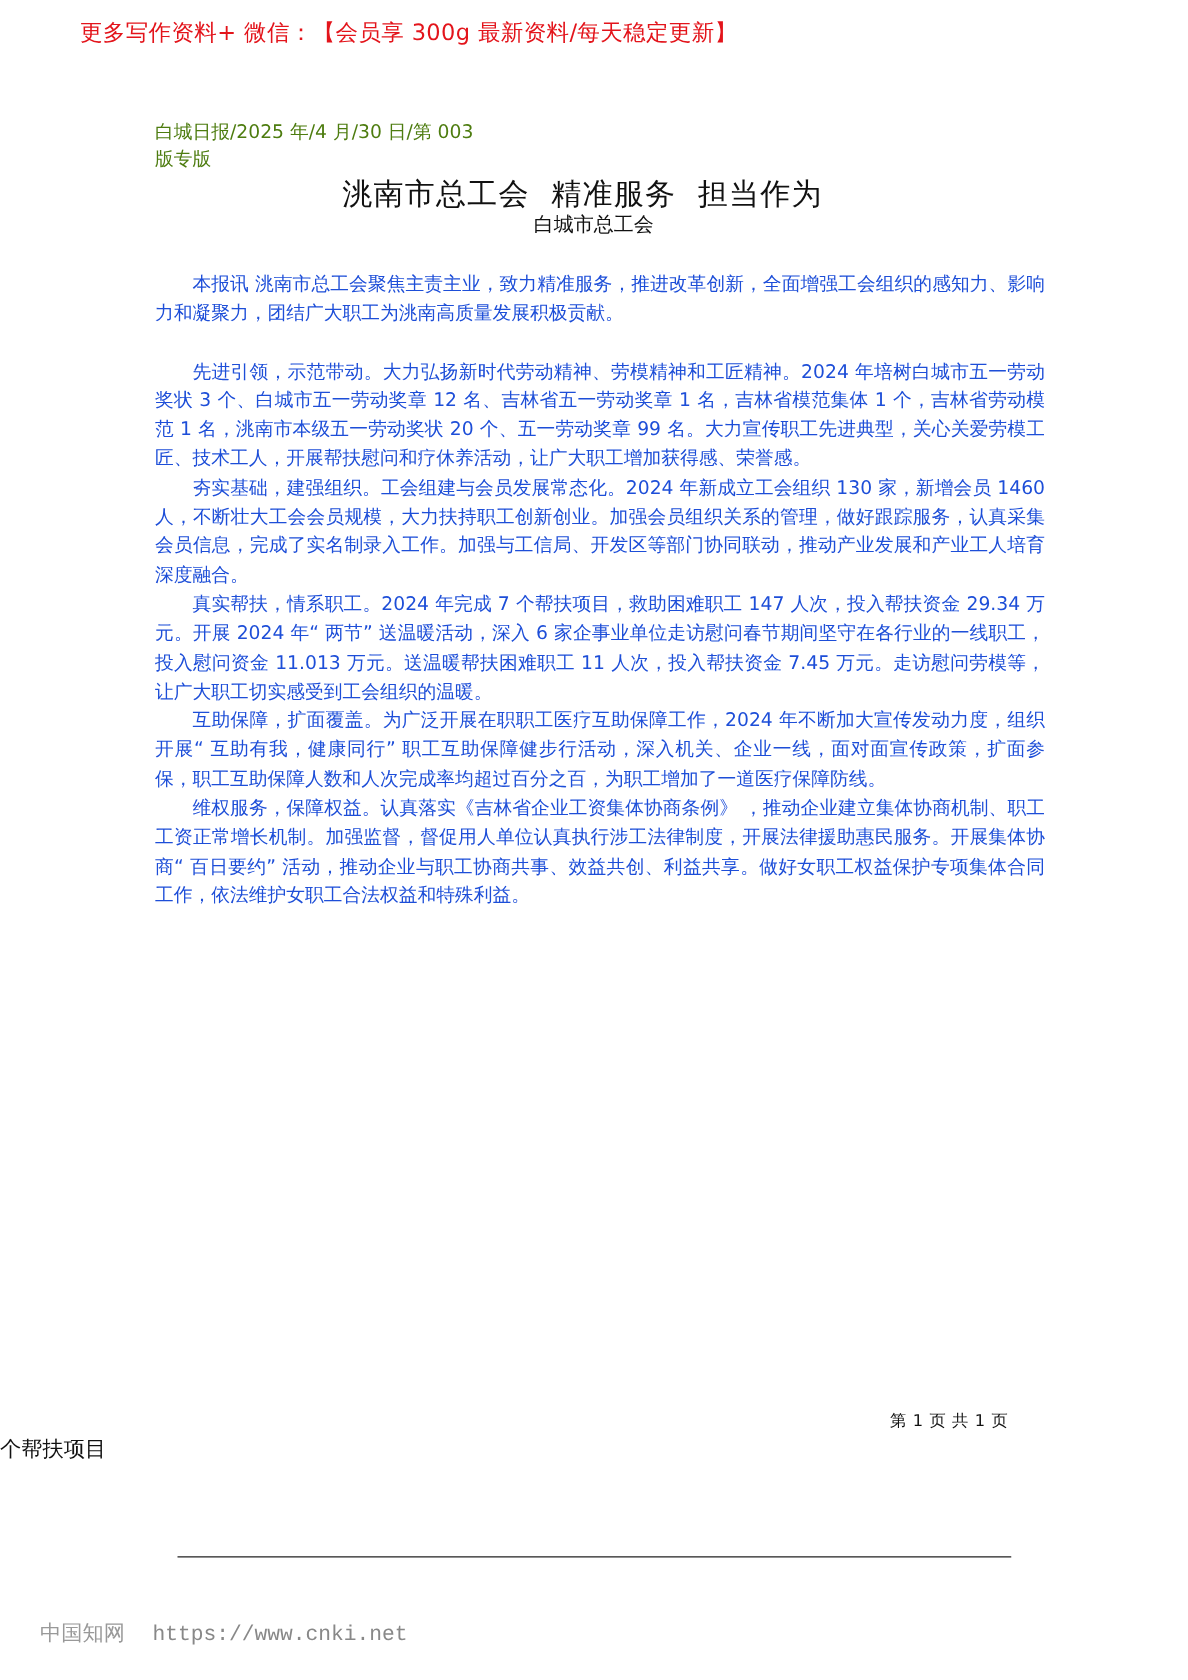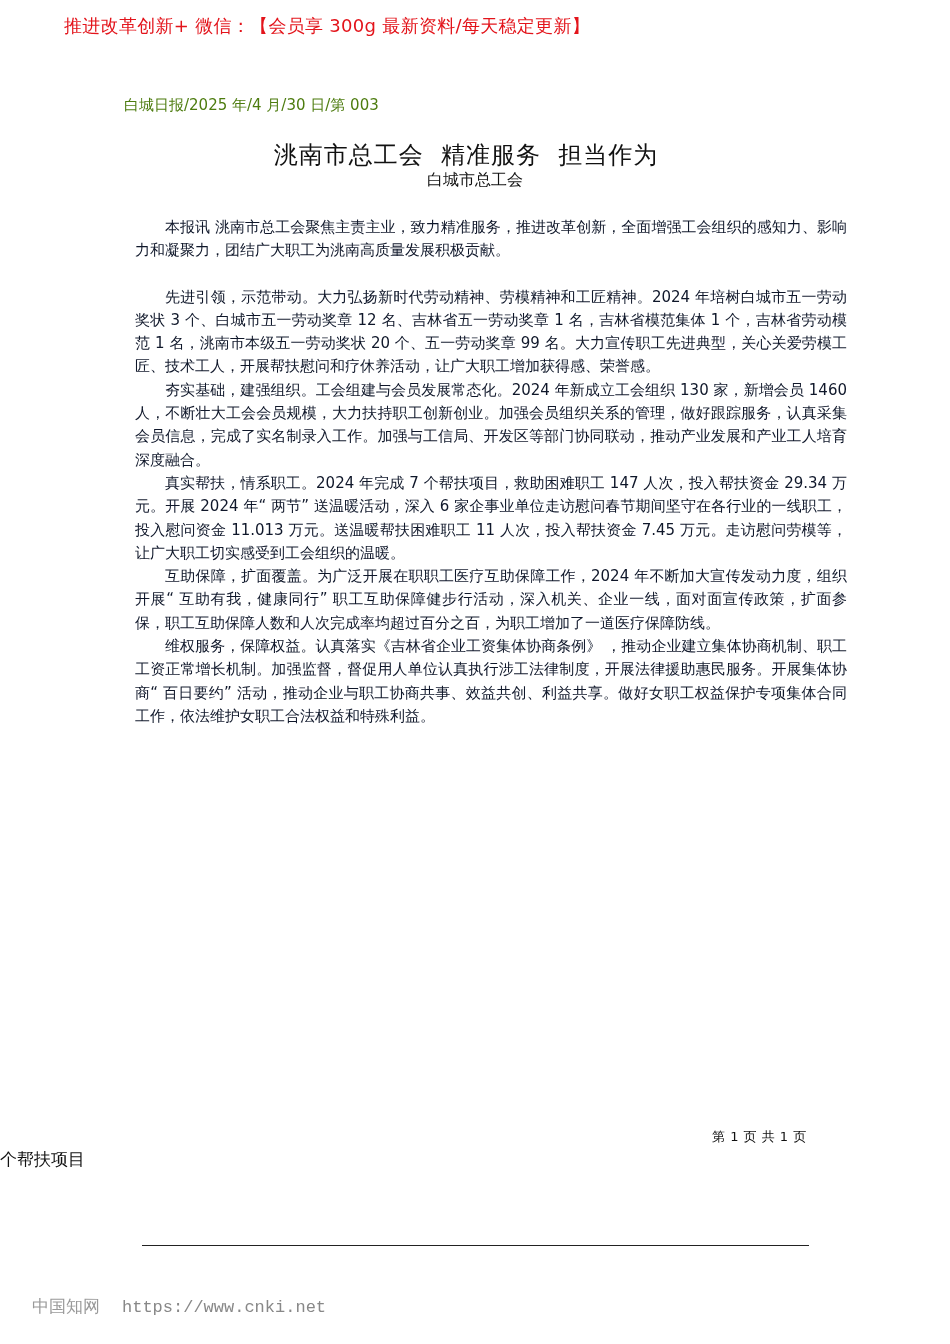--- a/index.html
+++ b/index.html
@@ -1,36 +1,37 @@
 <!DOCTYPE html>
 <html><head>
   <meta charset="utf-8">
   <style>
     html, body { margin:0; padding:0; background:#ffffff; }
     body { width:950px; height:1344px; position:relative; overflow:hidden; font-family:"DejaVu Sans", sans-serif; color:#111; }
     .banner { position:absolute; left:64px; top:14px; font-size:18px; color:#e3141b; letter-spacing:0.3px; white-space:nowrap; }
     .meta { position:absolute; left:124px; top:94px; font-size:15px; line-height:22px; color:#4d7c0f; }
     .title { position:absolute; left:0; width:932px; top:139px; text-align:center; font-size:24px; letter-spacing:1px; color:#111; white-space:pre; }
     .author { position:absolute; left:0; width:950px; top:170px; text-align:center; font-size:16px; color:#111; }
-    .body { position:absolute; left:135px; width:712px; top:216px; font-size:15px; line-height:23.3px; color:#0f172a; }
+    .body { position:absolute; left:124px; width:712px; top:216px; font-size:15px; line-height:23.3px; color:#1d4ed8; }
     .body p { margin:0; text-indent:2em; text-align:justify; font-family:"DejaVu Sans", sans-serif; }
     .body p.gap { margin-top:23px; }
     .pageno { position:absolute; left:712px; top:1128px; font-size:13px; letter-spacing:0.5px; color:#111; }
     .wk { position:absolute; left:0; top:1148px; font-size:17px; color:#111; }
     .rule { position:absolute; left:142px; width:667px; top:1245px; height:0; border-top:1.5px solid #222; }
     .cnki { position:absolute; left:32px; top:1295px; font-size:17px; color:#999; font-family:"DejaVu Serif", serif; white-space:pre; }
     .cnki .url { font-family:"Liberation Mono", monospace; font-size:17px; margin-left:22px; color:#888;text-align:right; }
   </style>
 </head>
 <body>
 
-<div class="banner">推进改革创新+ 微信：【会员享 300g 最新资料/每天稳定更新】</div>
+<div class="banner">更多写作资料+ 微信：【会员享 300g 最新资料/每天稳定更新】</div>
 
 <div class="meta">
   <div>白城日报/2025 年/4 月/30 日/第 003</div>
+  <div>版专版</div>
 </div>
 
 <div class="title">洮南市总工会  精准服务  担当作为</div>
 <div class="author">白城市总工会</div>
 
 <div class="body">
   <p>本报讯 洮南市总工会聚焦主责主业，致力精准服务，推进改革创新，全面增强工会组织的感知力、影响力和凝聚力，团结广大职工为洮南高质量发展积极贡献。</p>
   <p class="gap">先进引领，示范带动。大力弘扬新时代劳动精神、劳模精神和工匠精神。2024 年培树白城市五一劳动奖状 3 个、白城市五一劳动奖章 12 名、吉林省五一劳动奖章 1 名，吉林省模范集体 1 个，吉林省劳动模范 1 名，洮南市本级五一劳动奖状 20 个、五一劳动奖章 99 名。大力宣传职工先进典型，关心关爱劳模工匠、技术工人，开展帮扶慰问和疗休养活动，让广大职工增加获得感、荣誉感。</p>
   <p>夯实基础，建强组织。工会组建与会员发展常态化。2024 年新成立工会组织 130 家，新增会员 1460 人，不断壮大工会会员规模，大力扶持职工创新创业。加强会员组织关系的管理，做好跟踪服务，认真采集会员信息，完成了实名制录入工作。加强与工信局、开发区等部门协同联动，推动产业发展和产业工人培育深度融合。</p>
   <p>真实帮扶，情系职工。2024 年完成 7 个帮扶项目，救助困难职工 147 人次，投入帮扶资金 29.34 万元。开展 2024 年“ 两节” 送温暖活动，深入 6 家企事业单位走访慰问春节期间坚守在各行业的一线职工，投入慰问资金 11.013 万元。送温暖帮扶困难职工 11 人次，投入帮扶资金 7.45 万元。走访慰问劳模等，让广大职工切实感受到工会组织的温暖。</p>

